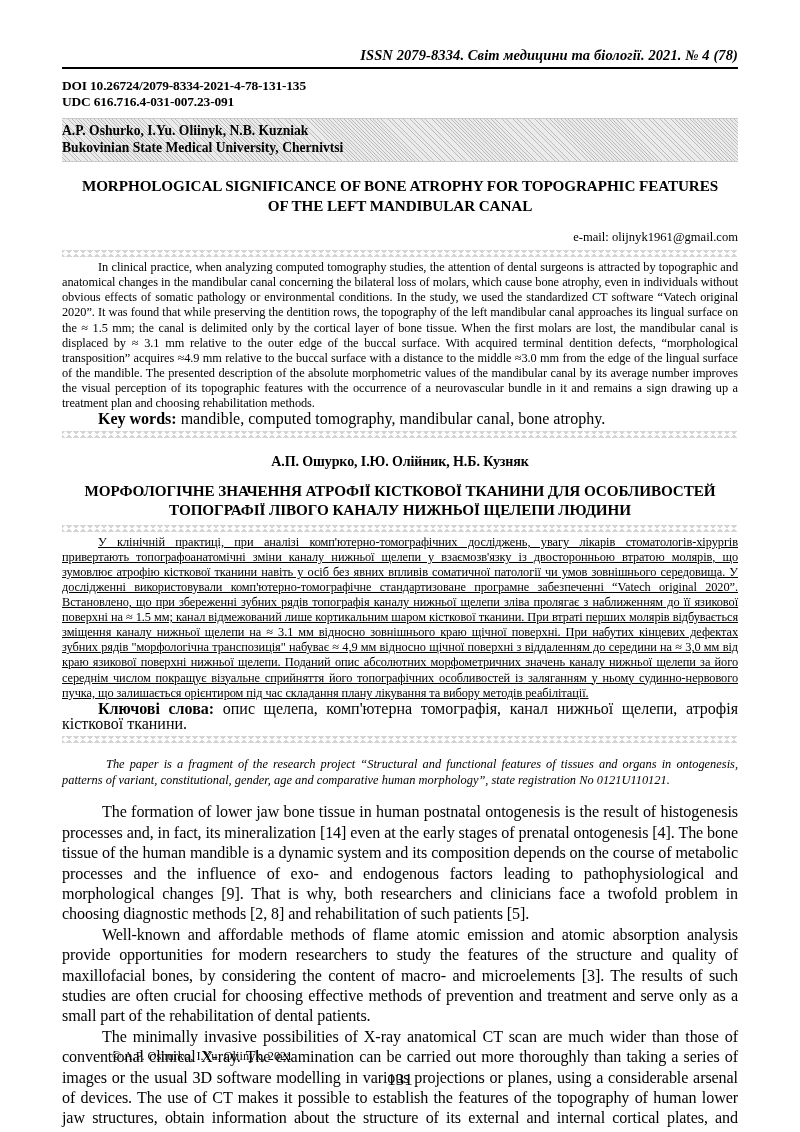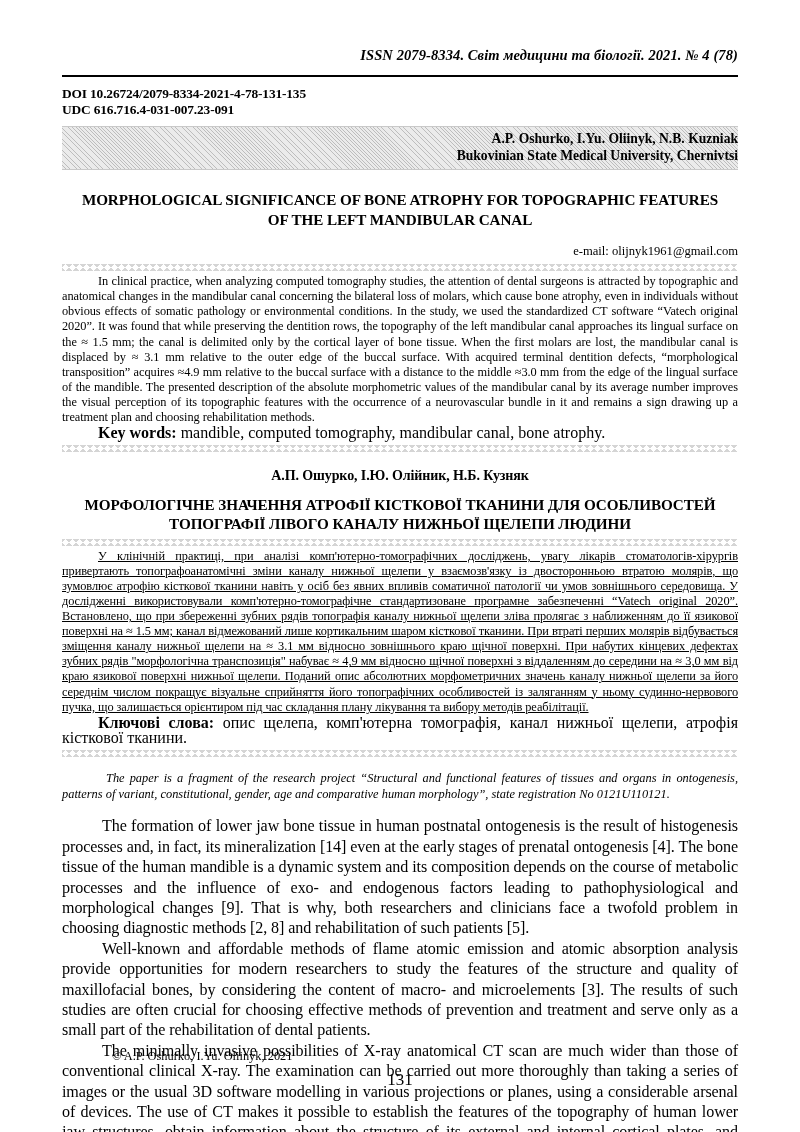--- a/index.html
+++ b/index.html
@@ -30,58 +30,58 @@
   }
 
   
   .running-head {
     text-align: right;
     font-style: italic;
     font-weight: bold;
     font-size: 14.5px;
     letter-spacing: 0.1px;
     padding-top: 47px;
-    padding-bottom: 11px;
+    padding-bottom: 3px;
   }
   .head-rule {
     border-bottom: 2.2px solid #000;
     margin-bottom: 9px;
   }
 
   
   .doi-block {
     font-weight: bold;
     font-size: 13.4px;
     line-height: 15.6px;
     letter-spacing: -0.15px;
   }
 
   
   .author-banner {
     margin-top: 9px;
     padding: 4px 0 5px 0;
-    text-align: right;
+    text-align: left;
     font-weight: bold;
     font-size: 13.6px;
     line-height: 16.5px;
     background-color: #ebebeb;
     background-image:
       repeating-linear-gradient(45deg,
         rgba(120,120,120,0.40) 0px,
         rgba(120,120,120,0.40) 0.6px,
         rgba(255,255,255,0) 0.6px,
         rgba(255,255,255,0) 2.6px);
     border-top: 1px solid #c9c9c9;
     border-bottom: 1px solid #c9c9c9;
   }
   .author-banner .line { display: block; }
 
   
   .article-title {
-    margin-top: 20px;
+    margin-top: 14px;
     text-align: center;
     font-weight: bold;
     font-size: 15.2px;
     line-height: 19.5px;
     letter-spacing: -0.1px;
   }
   .email-line {
     margin-top: 15px;
     text-align: right;
     font-size: 12.6px;

